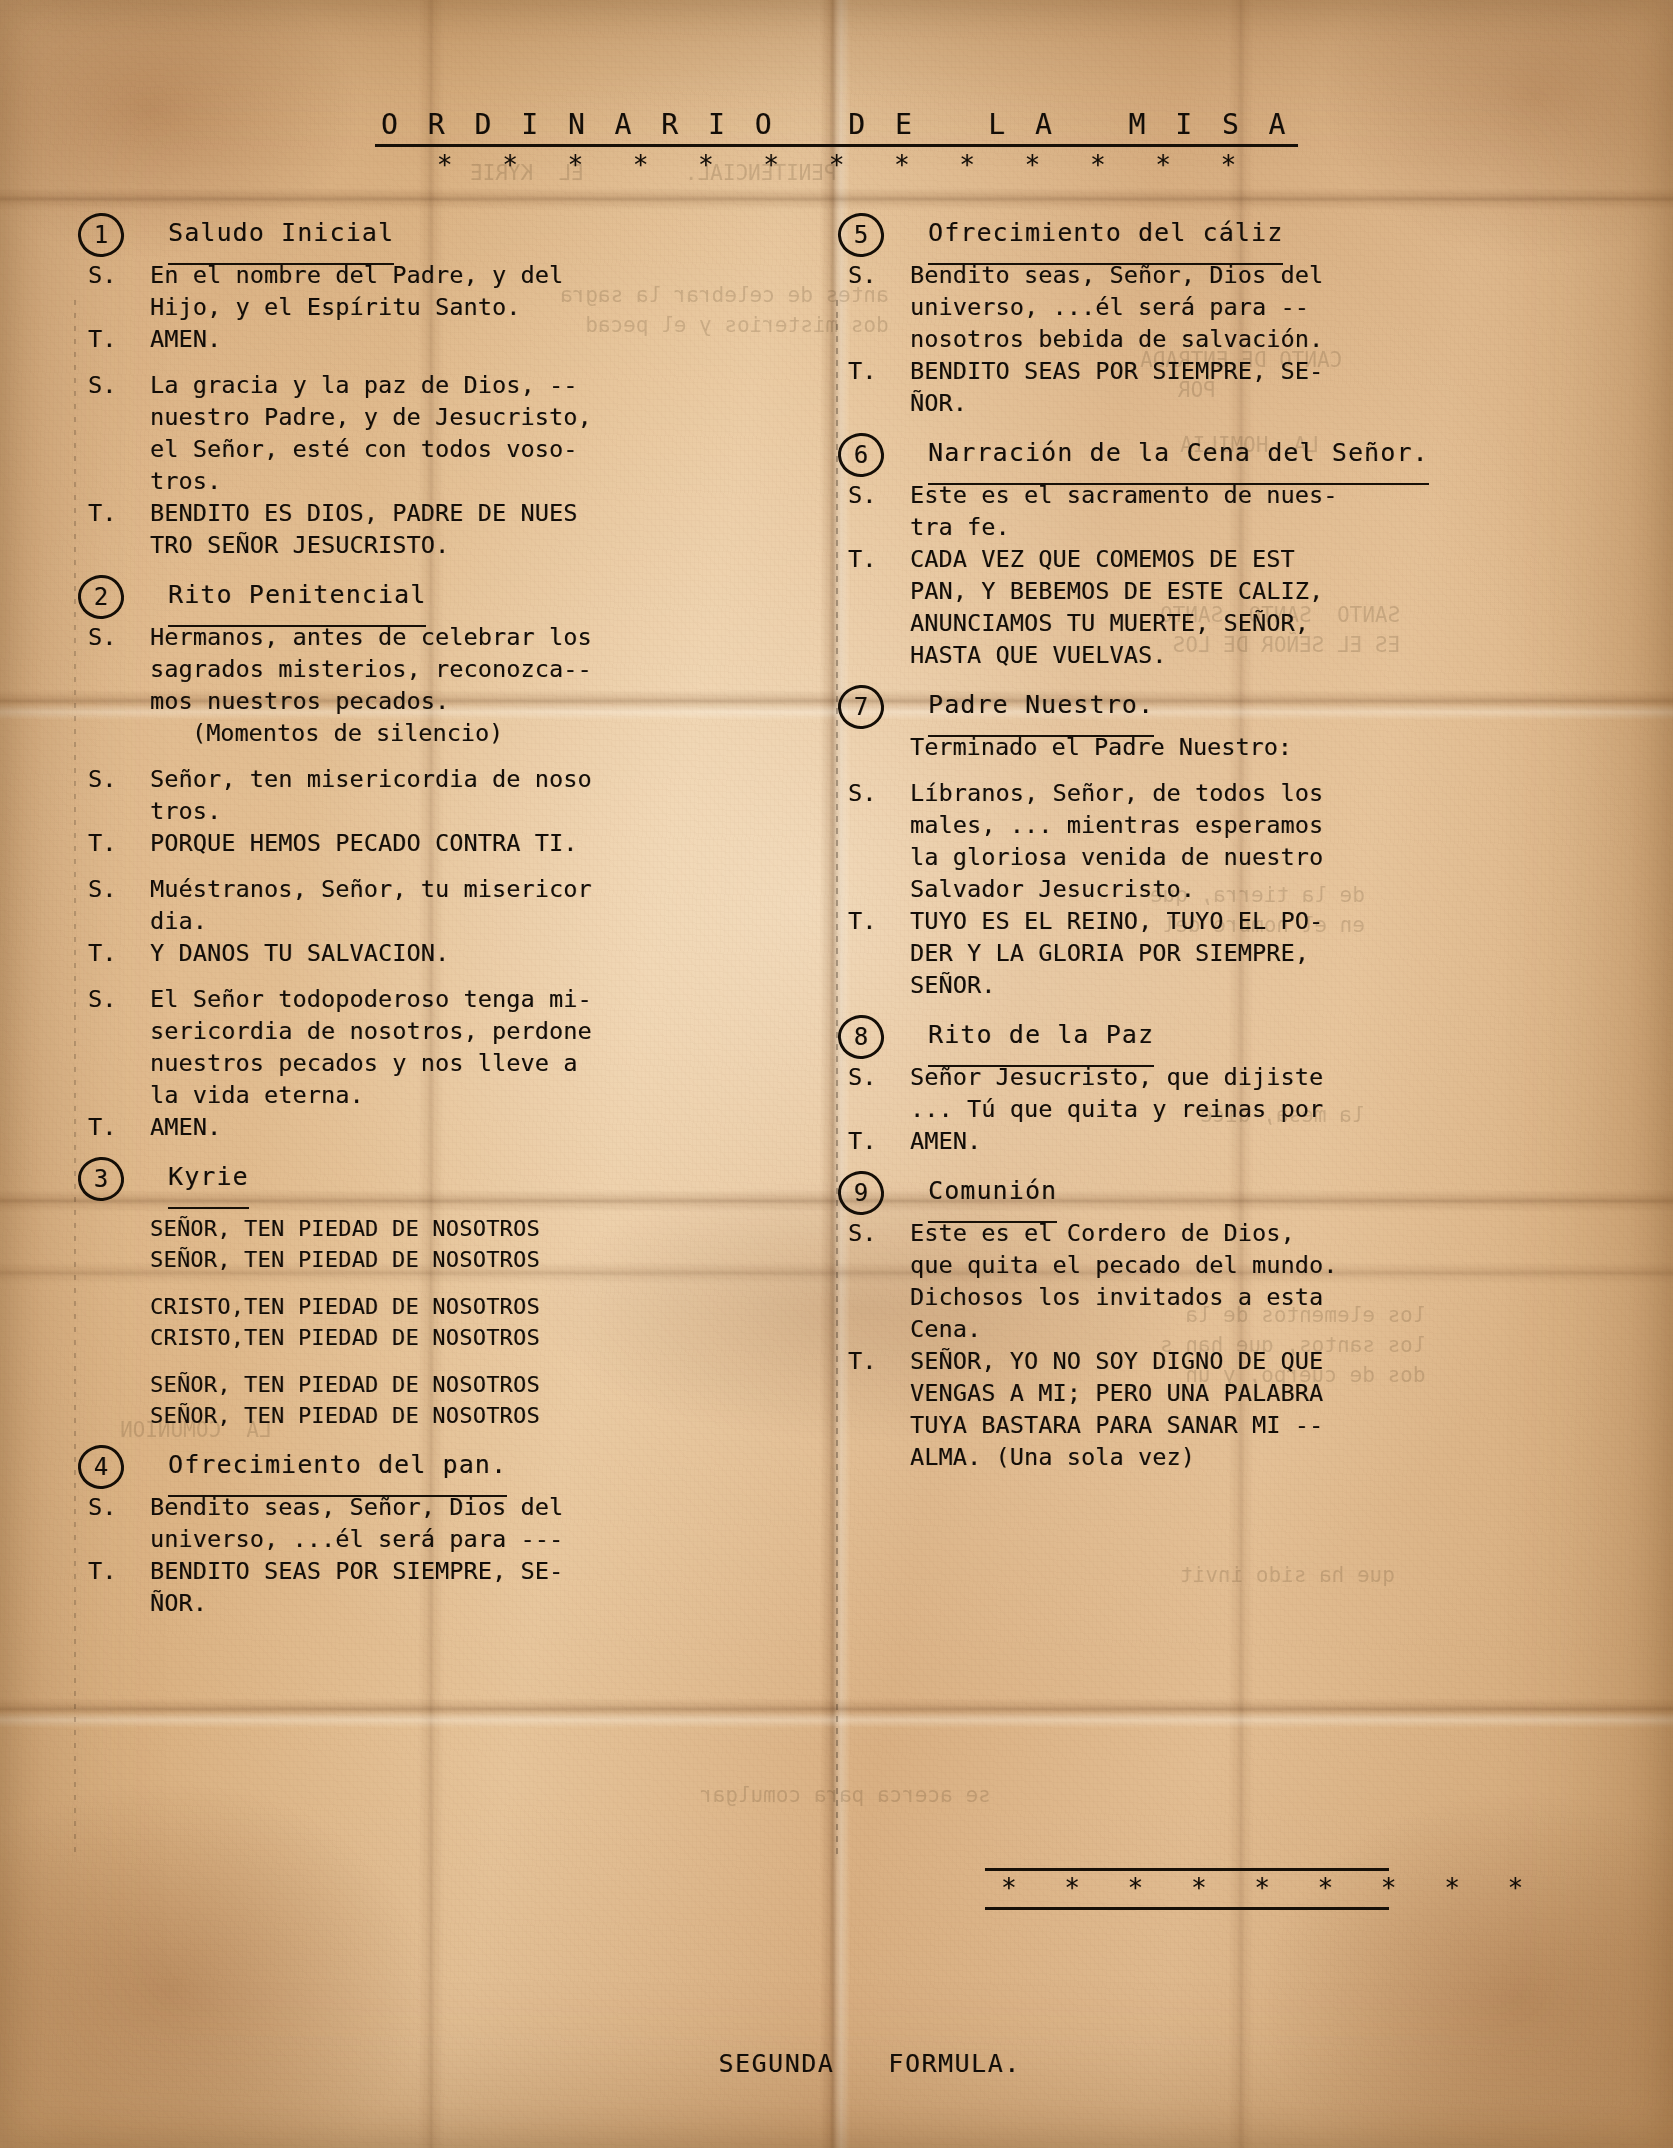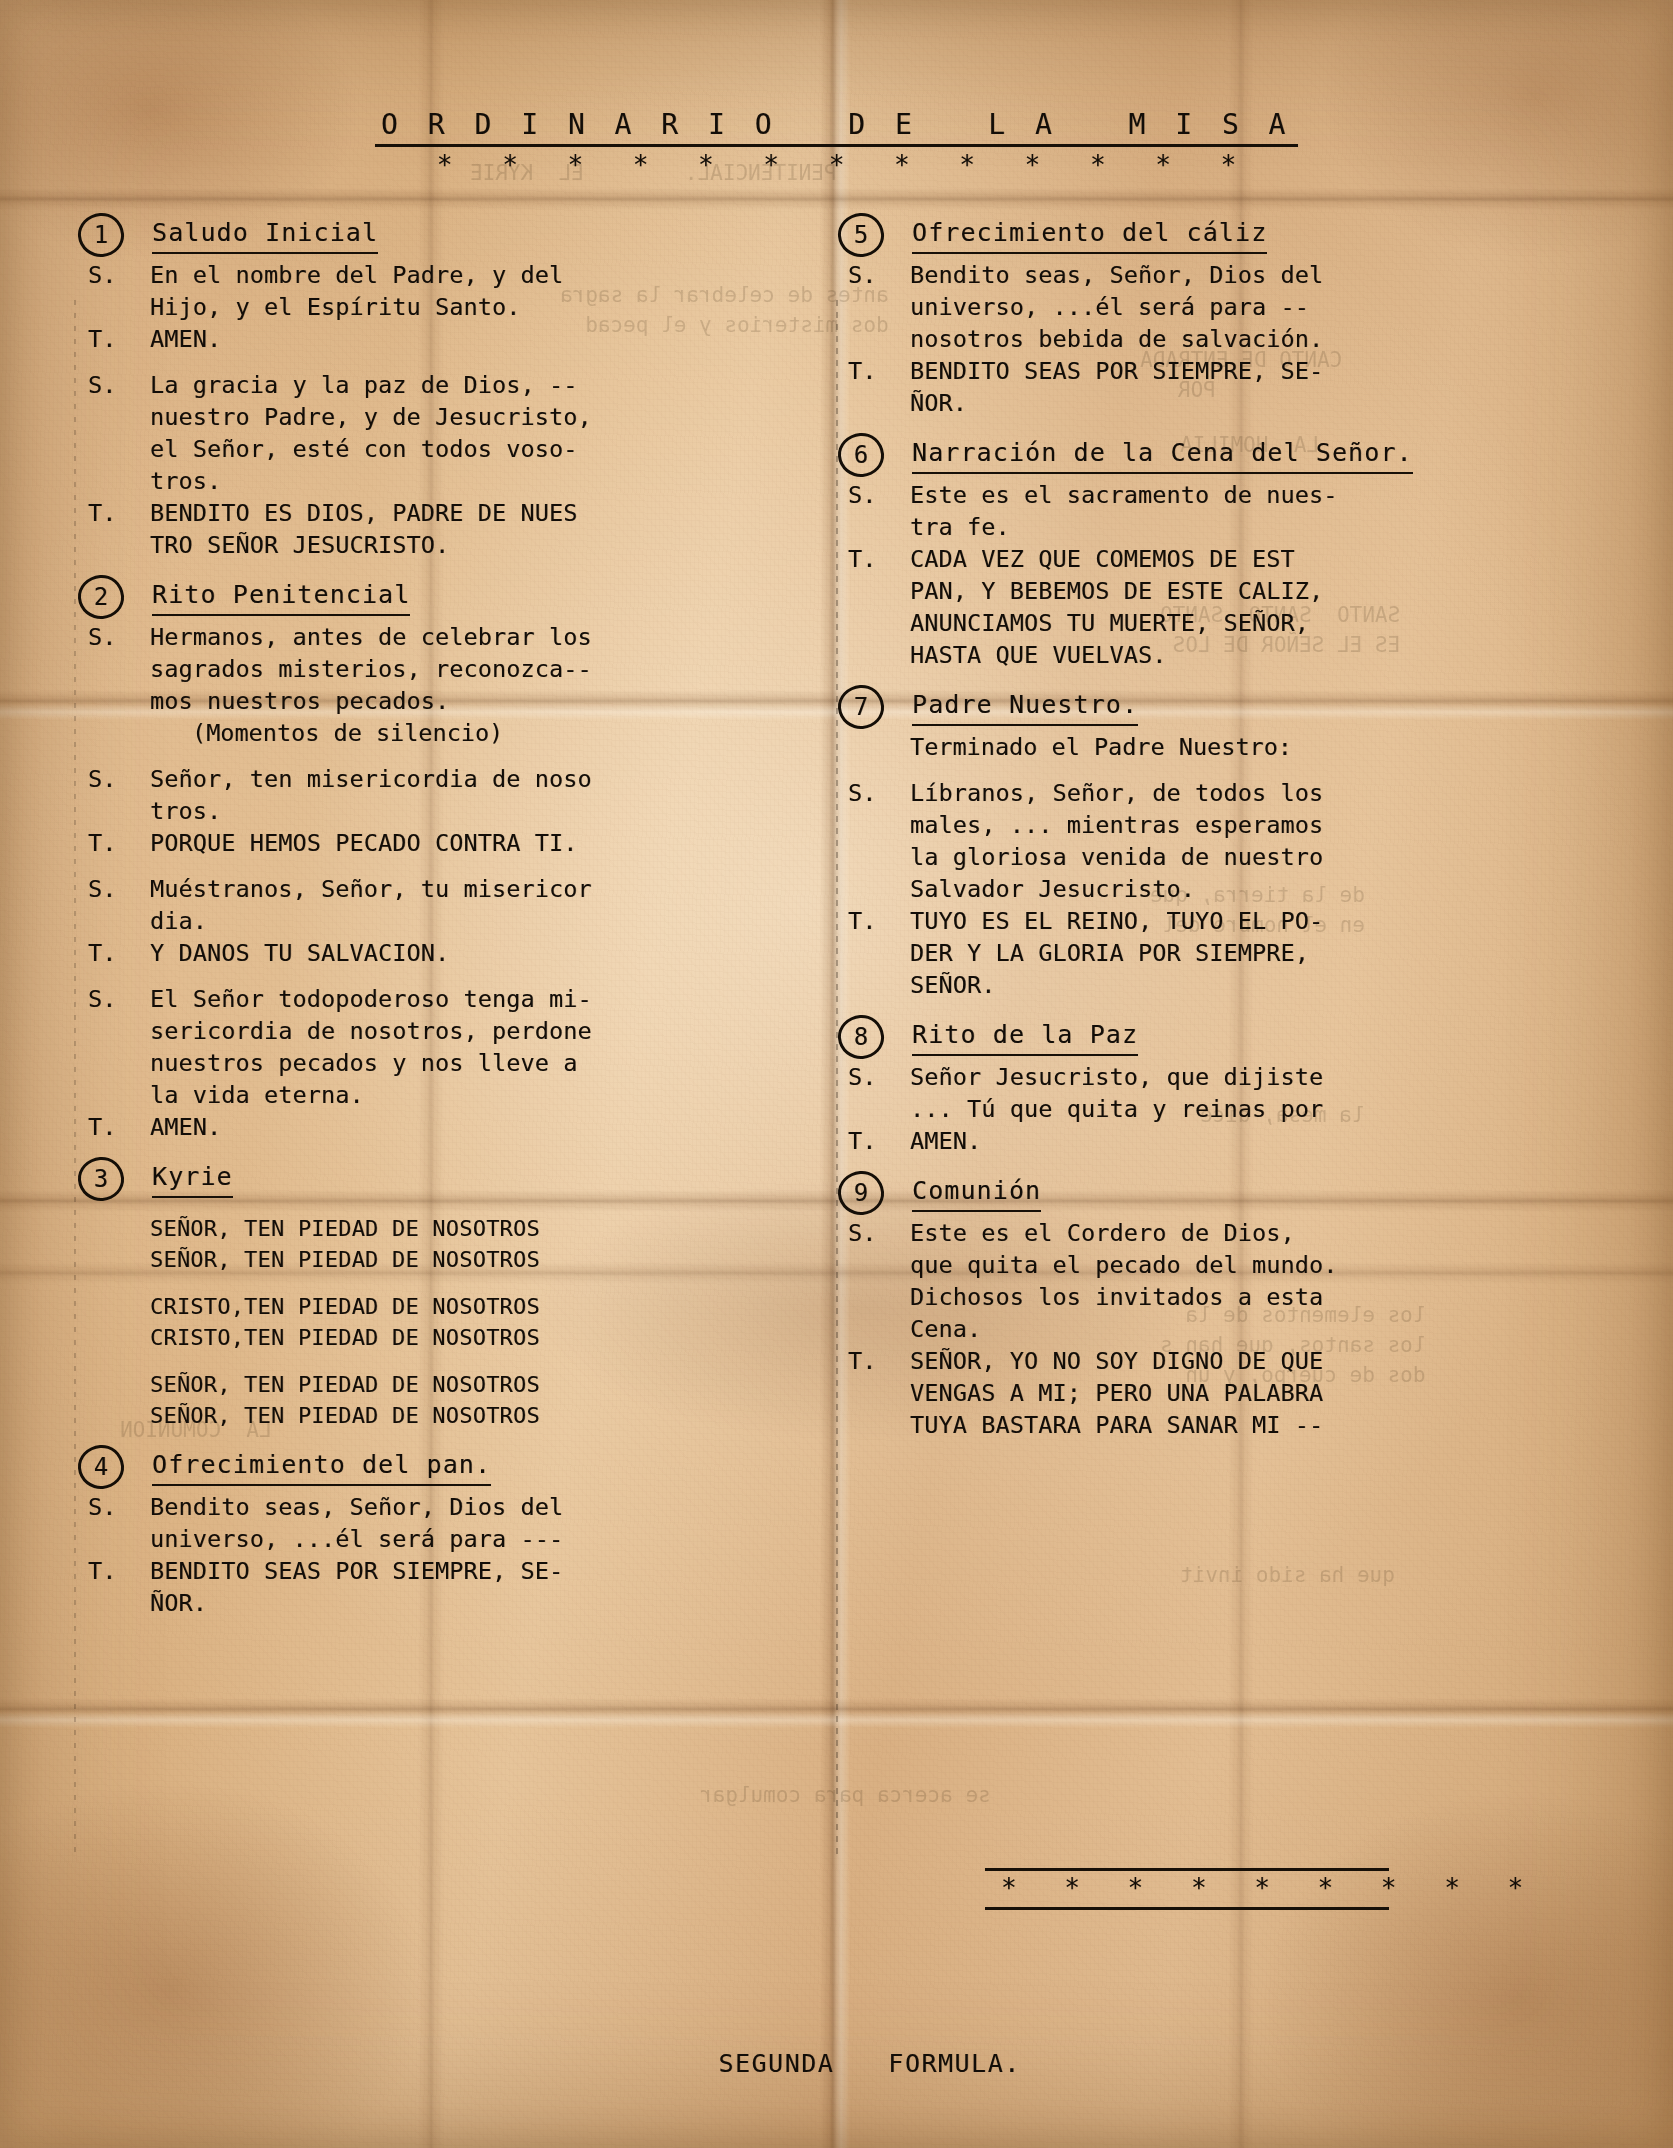--- a/index.html
+++ b/index.html
@@ -76,24 +76,24 @@
     border:3.4px solid #140e07;
     border-radius:52% 48% 50% 50%/48% 52% 48% 52%;
     transform:rotate(-5deg);
     box-sizing:border-box;
   }
   .num-circle span{
     display:block;text-align:center;line-height:38px;
     font-size:24px;transform:rotate(5deg);
   }
   .sec-title{
-    position:absolute;left:64px;top:3px;
+    position:absolute;left:80px;top:3px;
     font-size:25px;letter-spacing:1.1px;
     border-bottom:2.6px solid #171008;
-    padding-bottom:5px;
+    padding-bottom:16px;
   }
 
   .block{margin:0 0 14px 0;}
   .line{
     display:flex;
     font-size:23.5px;
     line-height:32px;
     letter-spacing:0.1px;
   }
   .spk{width:62px;flex:none;}
@@ -338,20 +338,21 @@
           <div class="sec-title ink">Comunión</div>
         </div>
         <div class="block">
           <div class="line ink"><span class="spk">S.</span><span class="txt">Este es el Cordero de Dios,</span></div>
           <div class="line ink cont"><span class="spk">S.</span><span class="txt">que quita el pecado del mundo.</span></div>
           <div class="line ink cont"><span class="spk">S.</span><span class="txt">Dichosos los invitados a esta</span></div>
           <div class="line ink cont"><span class="spk">S.</span><span class="txt">Cena.</span></div>
           <div class="line ink"><span class="spk">T.</span><span class="txt">SEÑOR, YO NO SOY DIGNO DE QUE</span></div>
           <div class="line ink cont"><span class="spk">S.</span><span class="txt">VENGAS A MI; PERO UNA PALABRA</span></div>
           <div class="line ink cont"><span class="spk">S.</span><span class="txt">TUYA BASTARA PARA SANAR MI --</span></div>
+          <div class="line ink cont"><span class="spk">S.</span><span class="txt">ALMA. (Una sola vez)</span></div>
         </div>
       </div>
     </div>
 
   <div class="ink" id="footer-stars">* * * * * * * * *</div>
 
   <div class="ink" id="footer-note">
     <span>SEGUNDA</span><span class="gap"></span><span>FORMULA.</span>
   </div>
 

